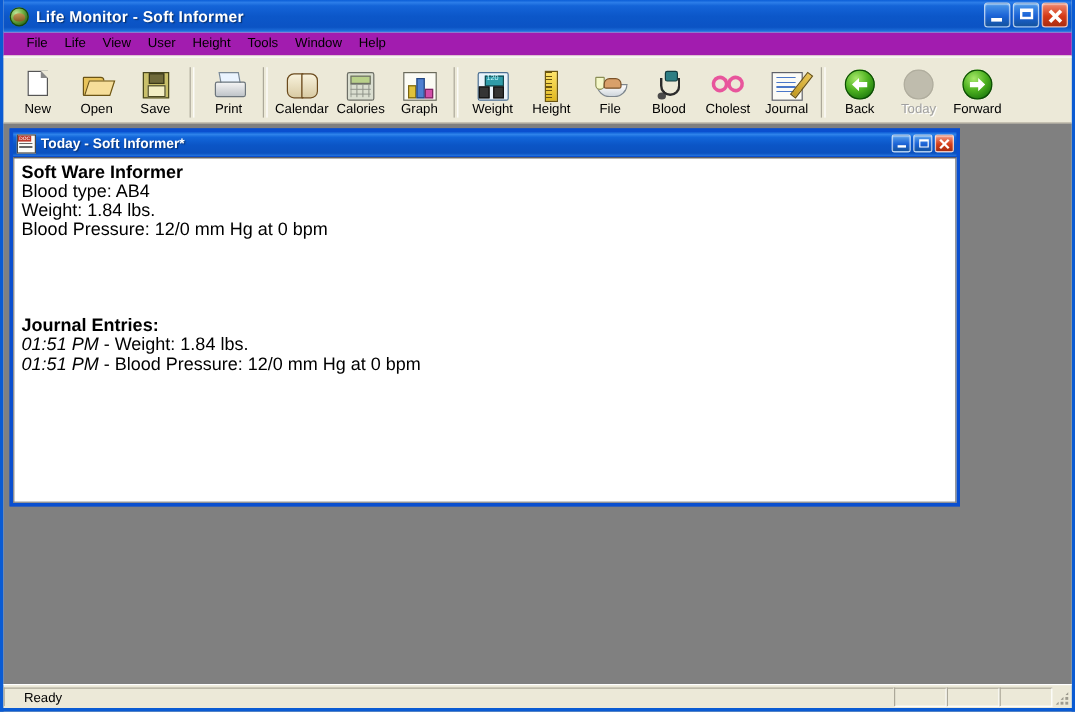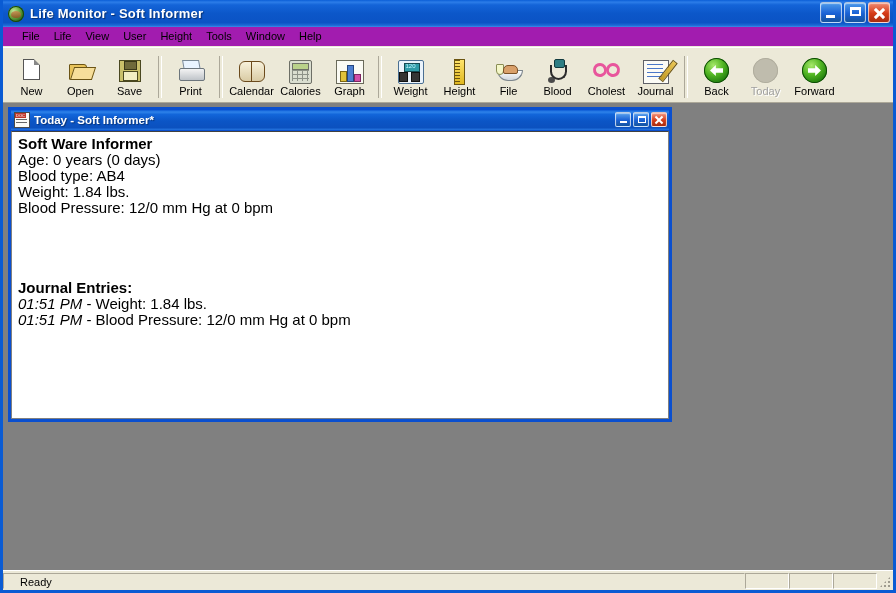--- a/index.html
+++ b/index.html
@@ -268,21 +268,21 @@
     background: #808080;
     position: relative;
     overflow: hidden;
   }
 
   
   #child-window {
     position: absolute;
     left: 5px;
     top: 4px;
-    width: 664px;
+    width: 792px;
     height: 315px;
     box-sizing: border-box;
     border: 3px solid #0A4FCF;
     background: #0A4FCF;
     display: flex;
     flex-direction: column;
   }
   #child-title {
     height: 20px;
     flex: 0 0 20px;
@@ -587,21 +587,20 @@
         <div id="child-buttons">
           <div class="cb-btn cb-min"></div>
           <div class="cb-btn cb-max"></div>
           <div class="cb-btn cb-close"></div>
         </div>
       </div>
 
       <div id="child-body">
         <div id="doc-content">
           <div class="doc-line doc-h">Soft Ware Informer</div>
-          <div class="doc-line">Age: 0 years (0 days)</div>
           <div class="doc-line">Blood type: AB4</div>
           <div class="doc-line">Weight: 1.84 lbs.</div>
           <div class="doc-line">Blood Pressure: 12/0 mm Hg at 0 bpm</div>
 
           <div class="doc-gap"></div>
 
           <div class="doc-line doc-h">Journal Entries:</div>
 
           <div class="doc-line">
             <span class="ts">01:51 PM</span><span> - Weight: 1.84 lbs.</span>

